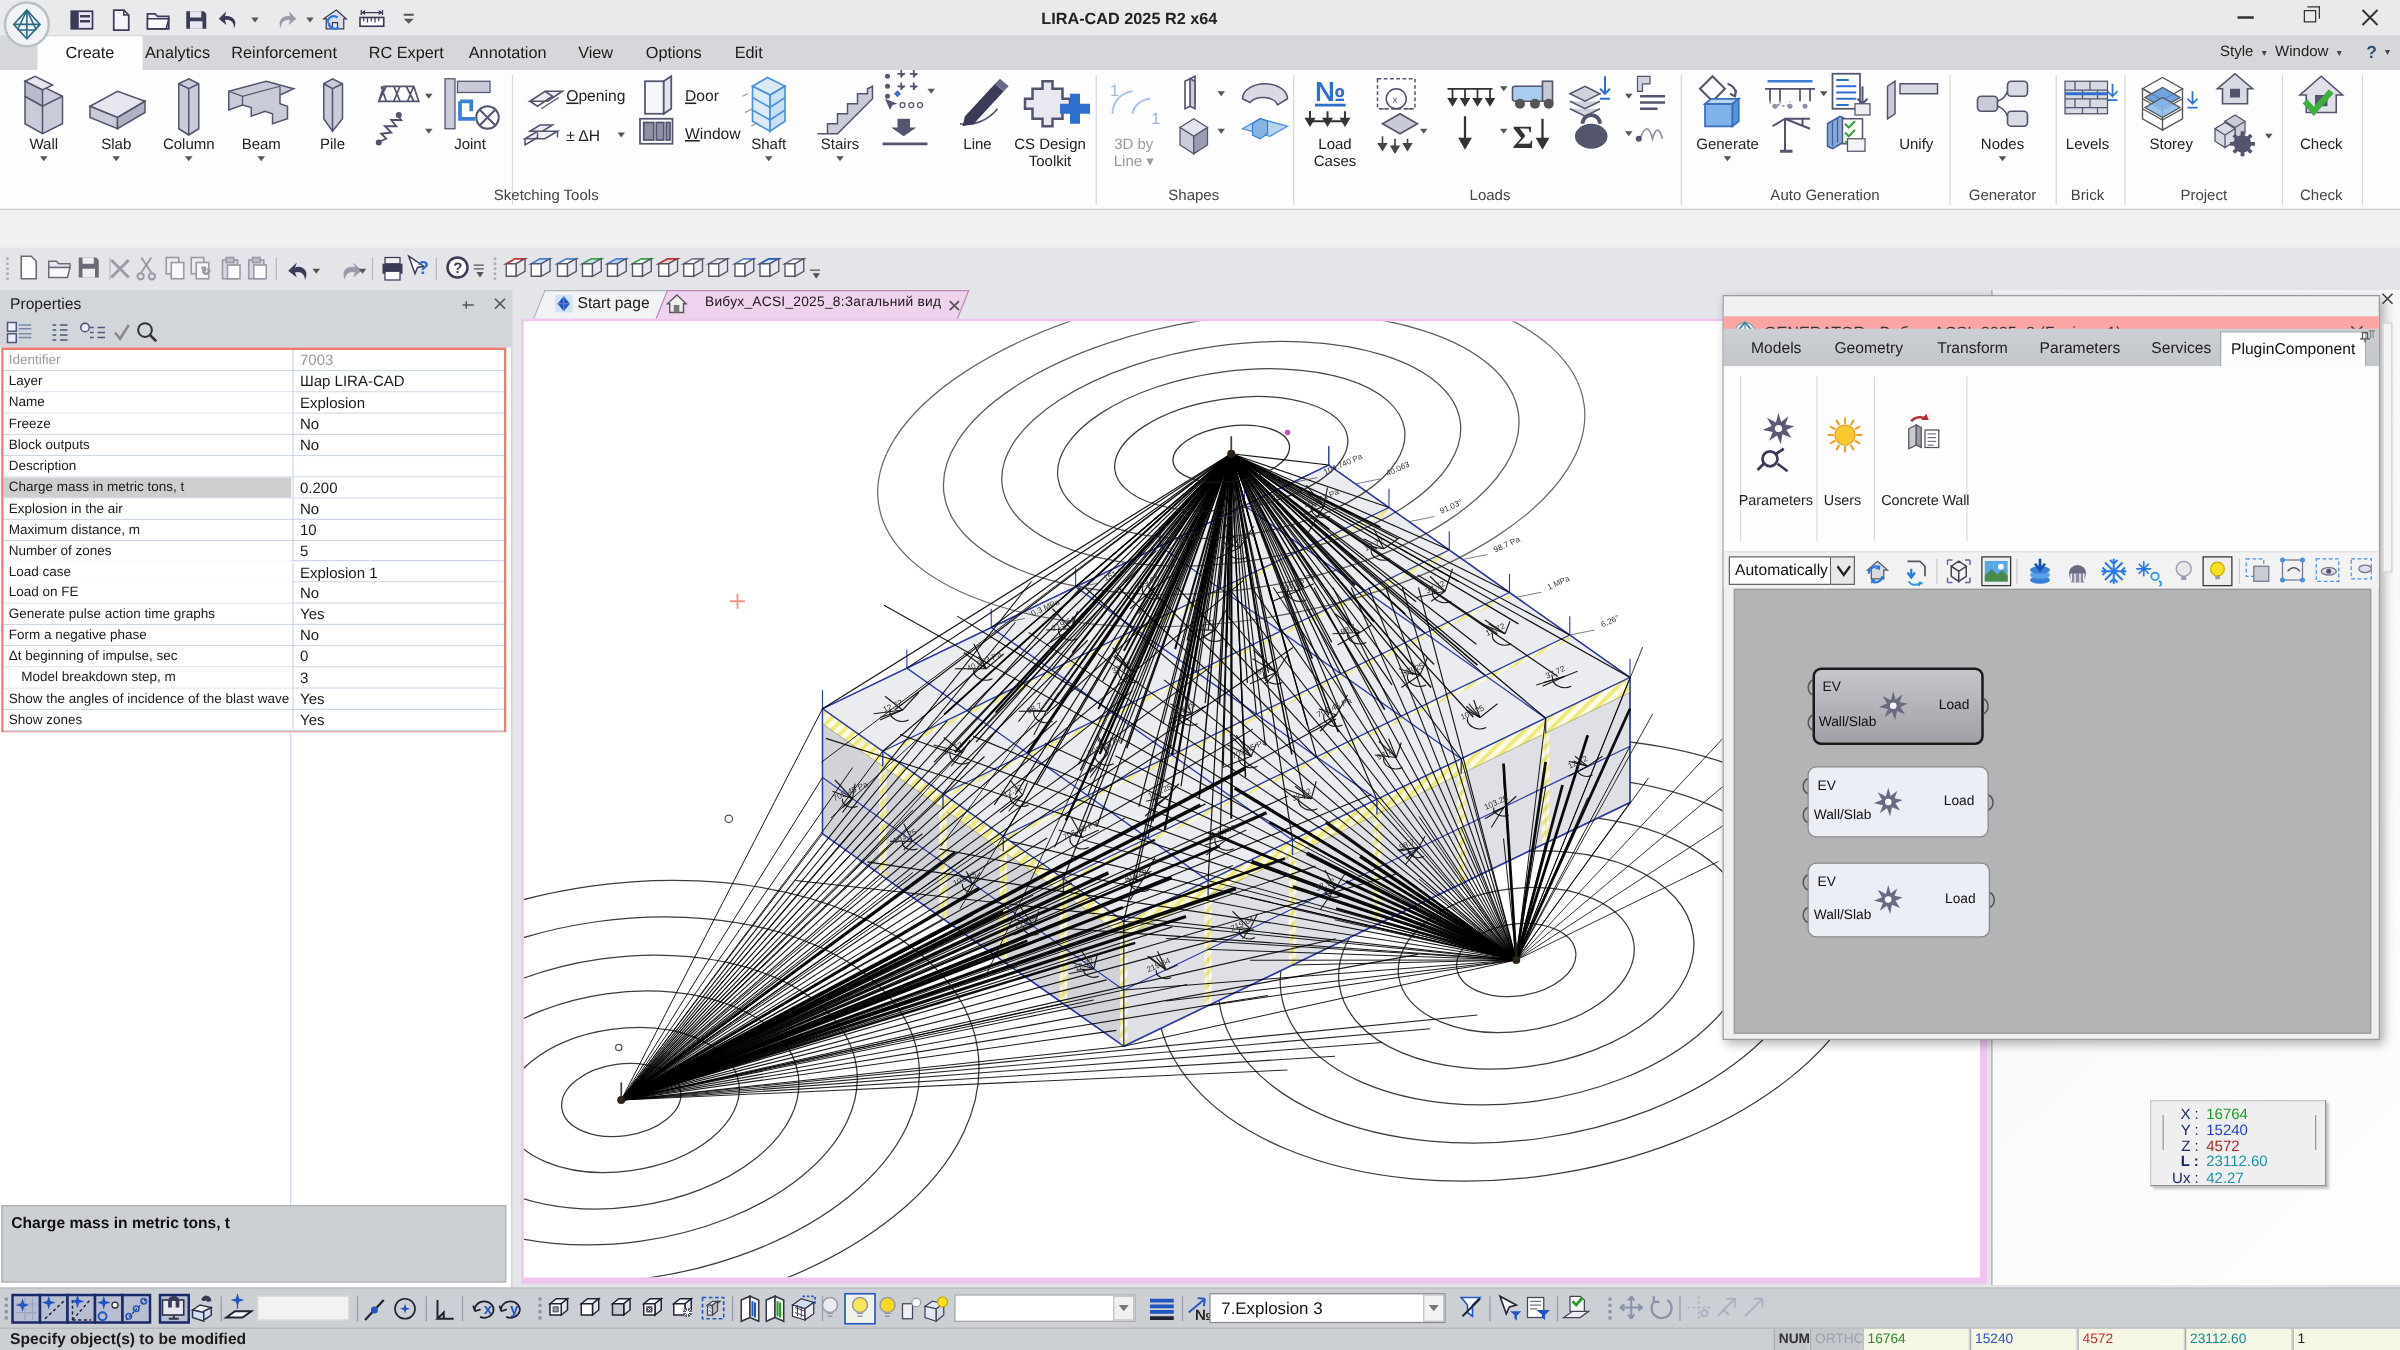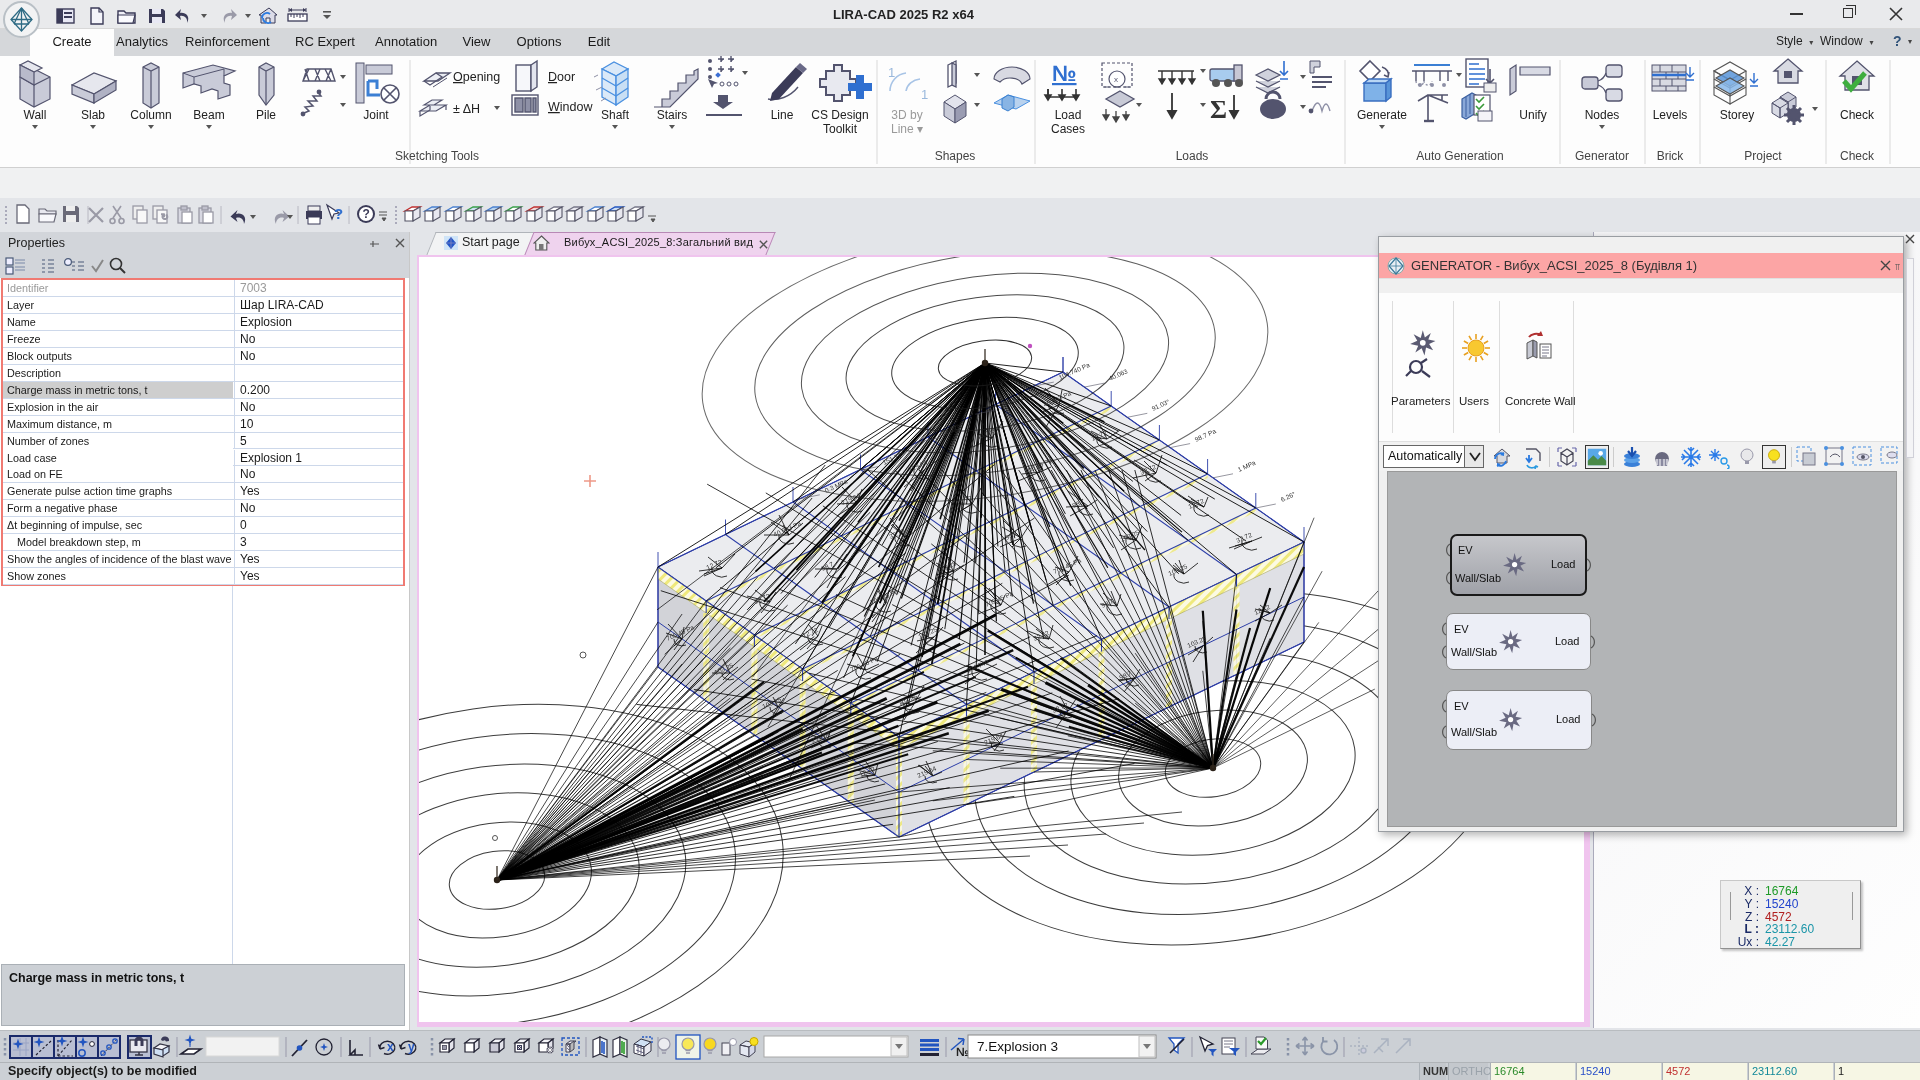--- a/index.html
+++ b/index.html
@@ -1451,20 +1451,31 @@
       <svg class="abs" style="left:8px;top:4px" width="18" height="18" viewBox="0 0 18 18">
         <circle cx="9" cy="9" r="8" fill="#e8eef4" stroke="#8aa"></circle>
         <path d="M9 1 L16 9 L9 17 L2 9 Z" fill="none" stroke="#3a7a9a" stroke-width="1.2"></path>
         <path d="M9 1 V17 M2 9 H16" stroke="#3a7a9a" stroke-width="0.8"></path>
       </svg>
       <div class="abs txt" style="left:32px;top:5px;font-size:13px;color:#333">GENERATOR - Вибух_ACSI_2025_8 (Будівля 1)</div>
       <svg class="abs" style="left:500px;top:6px" width="13" height="13" viewBox="0 0 13 13">
         <path d="M2 2 L11 11 M11 2 L2 11" stroke="#444" stroke-width="1.4"></path>
       </svg>
     </div>
+    <div class="abs" style="left:0;top:26px;width:524px;height:30px;background:linear-gradient(#ccd0d4,#c2c6ca)">
+      <div class="abs txt" style="left:18px;top:0;width:48px;text-align:center;font-size:12.5px;line-height:30px;color:#222">Models</div>
+      <div class="abs txt" style="left:86px;top:0;width:60px;text-align:center;font-size:12.5px;line-height:30px;color:#222">Geometry</div>
+      <div class="abs txt" style="left:168px;top:0;width:62px;text-align:center;font-size:12.5px;line-height:30px;color:#222">Transform</div>
+      <div class="abs txt" style="left:252px;top:0;width:66px;text-align:center;font-size:12.5px;line-height:30px;color:#222">Parameters</div>
+      <div class="abs txt" style="left:340px;top:0;width:52px;text-align:center;font-size:12.5px;line-height:30px;color:#222">Services</div>
+      <div class="abs txt" style="left:397px;top:2px;width:117px;height:28px;background:#fdfdfd;text-align:center;font-size:12.5px;line-height:26px;color:#111;border:1px solid #aaa;border-bottom:none">PluginComponent</div>
+      <svg class="abs" style="left:508px;top:2px" width="10" height="10" viewBox="0 0 10 10">
+        <path d="M3 1 h4 v5 h-4 z M5 6 v3 M1 6 h8" stroke="#555" fill="none"></path>
+      </svg>
+    </div>
     <div class="abs" style="left:0;top:56px;width:524px;height:148px;background:#fdfdfd">
       <div class="abs" style="left:13px;top:8px;width:1px;height:132px;background:#ddd"></div>
       <div class="abs" style="left:74px;top:8px;width:1px;height:132px;background:#ddd"></div>
       <div class="abs" style="left:120px;top:8px;width:1px;height:132px;background:#ddd"></div>
       <div class="abs" style="left:194px;top:8px;width:1px;height:132px;background:#ddd"></div>
       <svg class="abs" style="left:30px;top:36px" width="27.599999999999998" height="27.599999999999998" viewBox="0 0 24 24">
         <path d="M12 1 L13.8 7.5 L19 3.5 L16.8 9.2 L23 10.5 L17.5 13 L21 18.5 L14.8 16 L13.5 23 L11 16.8 L5.5 20.5 L8 14.5 L1 13 L7.2 10.2 L4 4.5 L10.2 7.8 Z" fill="#5a5a72"></path>
         <circle cx="12" cy="12" r="2.5" fill="#fff"></circle>
       </svg>
       <svg class="abs" style="left:26px;top:64px" width="26" height="22" viewBox="0 0 26 22">

